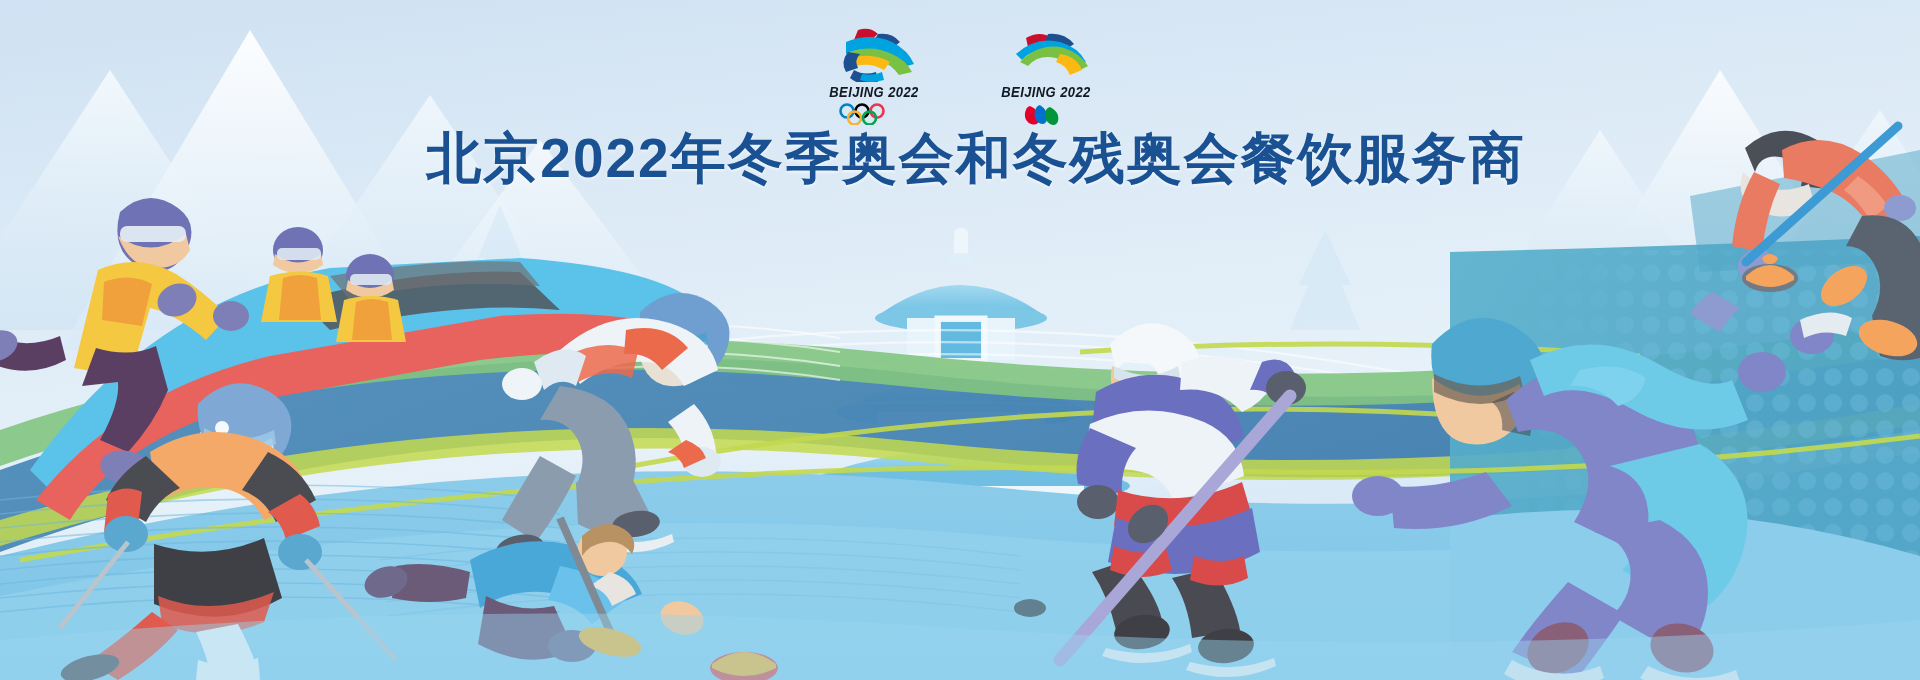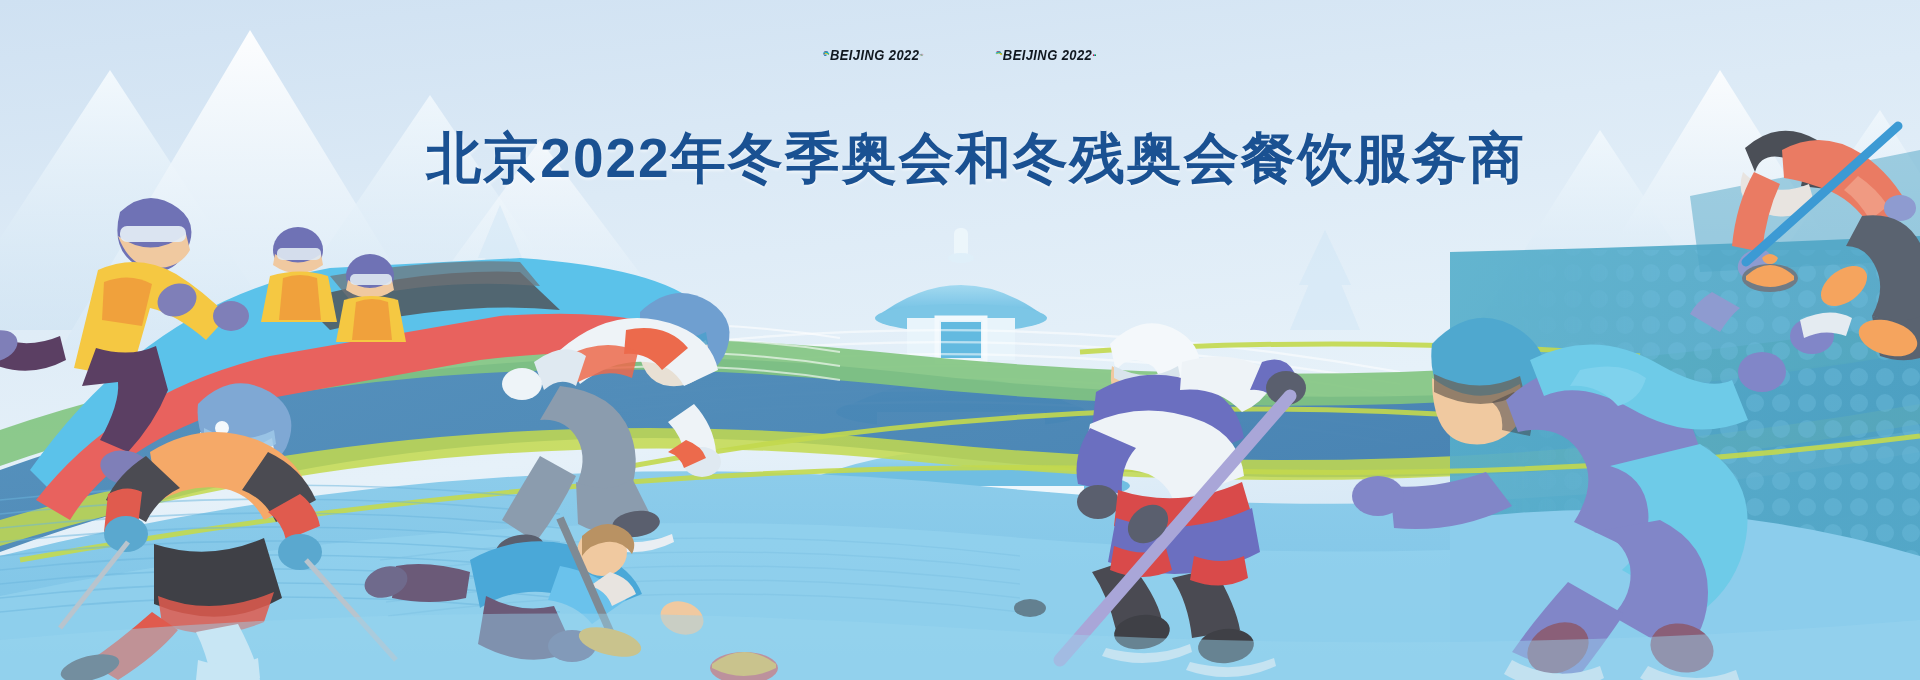--- a/index.html
+++ b/index.html
@@ -33,21 +33,21 @@
     top: 24px;
     width: 1920px;
     display: flex;
     justify-content: center;
     gap: 68px;
     z-index: 40;
   }
   .emblem {
     width: 104px;
     display: flex;
-    flex-direction: row;
+    flex-direction: column;
     align-items: center;
   }
   .emblem-mark { width: 92px; height: 58px; display:block; }
   .emblem-word {
     font-family: "Liberation Sans", sans-serif;
     font-size: 13px;
     font-weight: bold;
     font-style: italic;
     letter-spacing: 0.4px;
     color: #111820;

